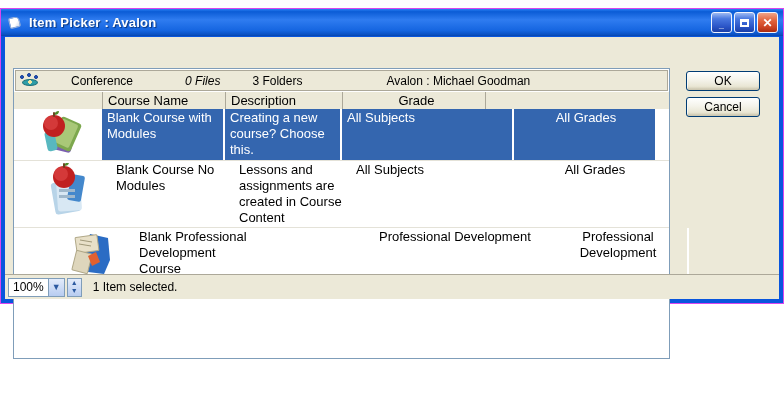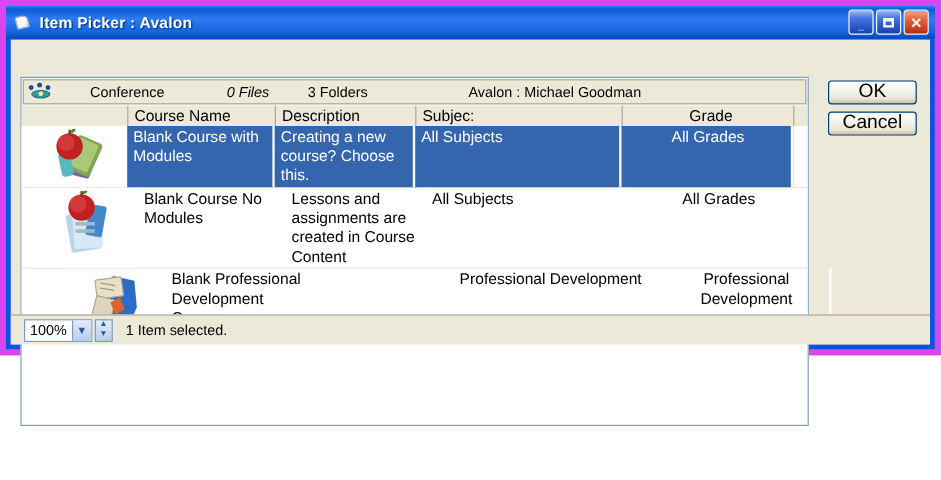--- a/index.html
+++ b/index.html
@@ -1,23 +1,24 @@
 <!DOCTYPE html>
 <html><head>
 <meta charset="utf-8">
 <style>
   * { box-sizing: border-box; margin: 0; padding: 0; }
   html,body { width:784px; height:400px; overflow:hidden; }
   body { font-family: "Liberation Sans", sans-serif; }
 
   .window {
     width:784px; height:296px;
-    border:5px solid #d946ef;
+    border:1px solid #d946ef;
     background:#0855DD;
     position:relative;
+    margin-top:8px;
   }
   
   .titlebar {
     height:27px;
     background:linear-gradient(180deg,#2a80f5 0%,#0b5cd6 10%,#2f7cf0 40%,#1565e0 80%,#0a4fc0 96%,#0845a8 100%);
     display:flex; align-items:center;
     padding:0 5px 0 6px;
     color:#fff;
   }
   .title-icon {
@@ -94,34 +95,34 @@
   }
   .row.selected .cell { background:#3466AF; color:#fff; }
   .icon-cell { display:flex; align-items:flex-start; justify-content:center; padding-top:2px; border-right:none; background:#fff !important; }
 
   
   .xp-btn {
     position:absolute; left:681px; width:74px; height:20px;
     border:1px solid #003C74; border-radius:3px;
     background:linear-gradient(180deg,#ffffff 0%,#f4f3ea 45%,#e9e6d4 80%,#d8d2bd 100%);
     font-family:"Liberation Sans", sans-serif;
-    font-size:16px; color:#000; 
+    font-size:12px; color:#000; 
     box-shadow:inset 0 -2px 2px rgba(180,175,150,.35), inset 1px 1px 0 #fff;
     cursor:default;
   }
   .btn-ok { top:34px; }
   .btn-cancel { top:60px; }
 
   
   .statusbar {
     position:absolute; left:0; right:0; bottom:0; height:25px;
     border-top:1px solid #ACA899;
     display:flex; align-items:center;
     font-size:12px; color:#000;
-    padding-left:11px; background:#ECE9D8;
+    padding-left:3px; background:#ECE9D8;
   }
   .zoom-combo {
     display:flex; align-items:center;
     height:19px; background:#fff; border:1px solid #7F9DB9;
   }
   .zoom-value { padding:0 4px; font-size:12px; min-width:36px; }
   .combo-arrow-btn {
     width:16px; height:17px;
     background:linear-gradient(180deg,#e3ecfb,#b8ccf0);
     border-left:1px solid #7F9DB9;
@@ -175,21 +176,20 @@
         <span class="info-type">Conference</span>
         <span class="info-files">0 Files</span>
         <span class="info-folders">3 Folders</span>
         <span class="info-context">Avalon : Michael Goodman</span>
       </div>
 
       <div class="grid-header">
         <div class="gh-cell col-icon"></div>
         <div class="gh-cell col-course">Course Name</div>
         <div class="gh-cell col-desc">Description</div>
-        <div class="gh-cell col-subj">Subjec:</div>
         <div class="gh-cell col-grade">Grade</div>
         <div class="gh-cell col-fill"></div>
       </div>
 
       <div class="row row-1 selected">
         <div class="cell icon-cell col-icon">
           <svg width="44" height="46" viewBox="0 0 44 46">
             <rect x="14" y="12" width="22" height="28" rx="3" fill="#7b5fb0" transform="rotate(14 25 26)"></rect>
             <rect x="17" y="8" width="22" height="30" rx="3" fill="#7da84e" transform="rotate(24 28 23)"></rect>
             <rect x="19" y="10" width="17" height="25" rx="2" fill="#a9c878" transform="rotate(24 28 23)"></rect>

